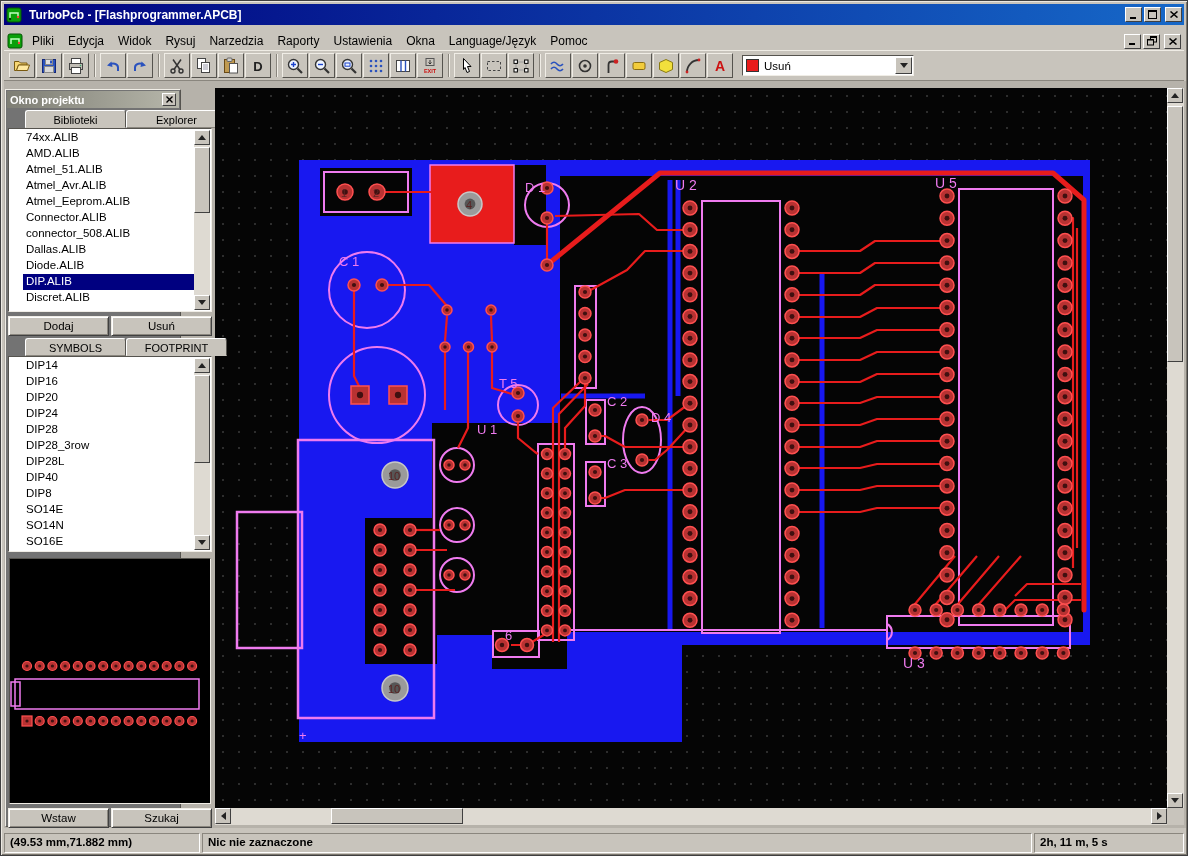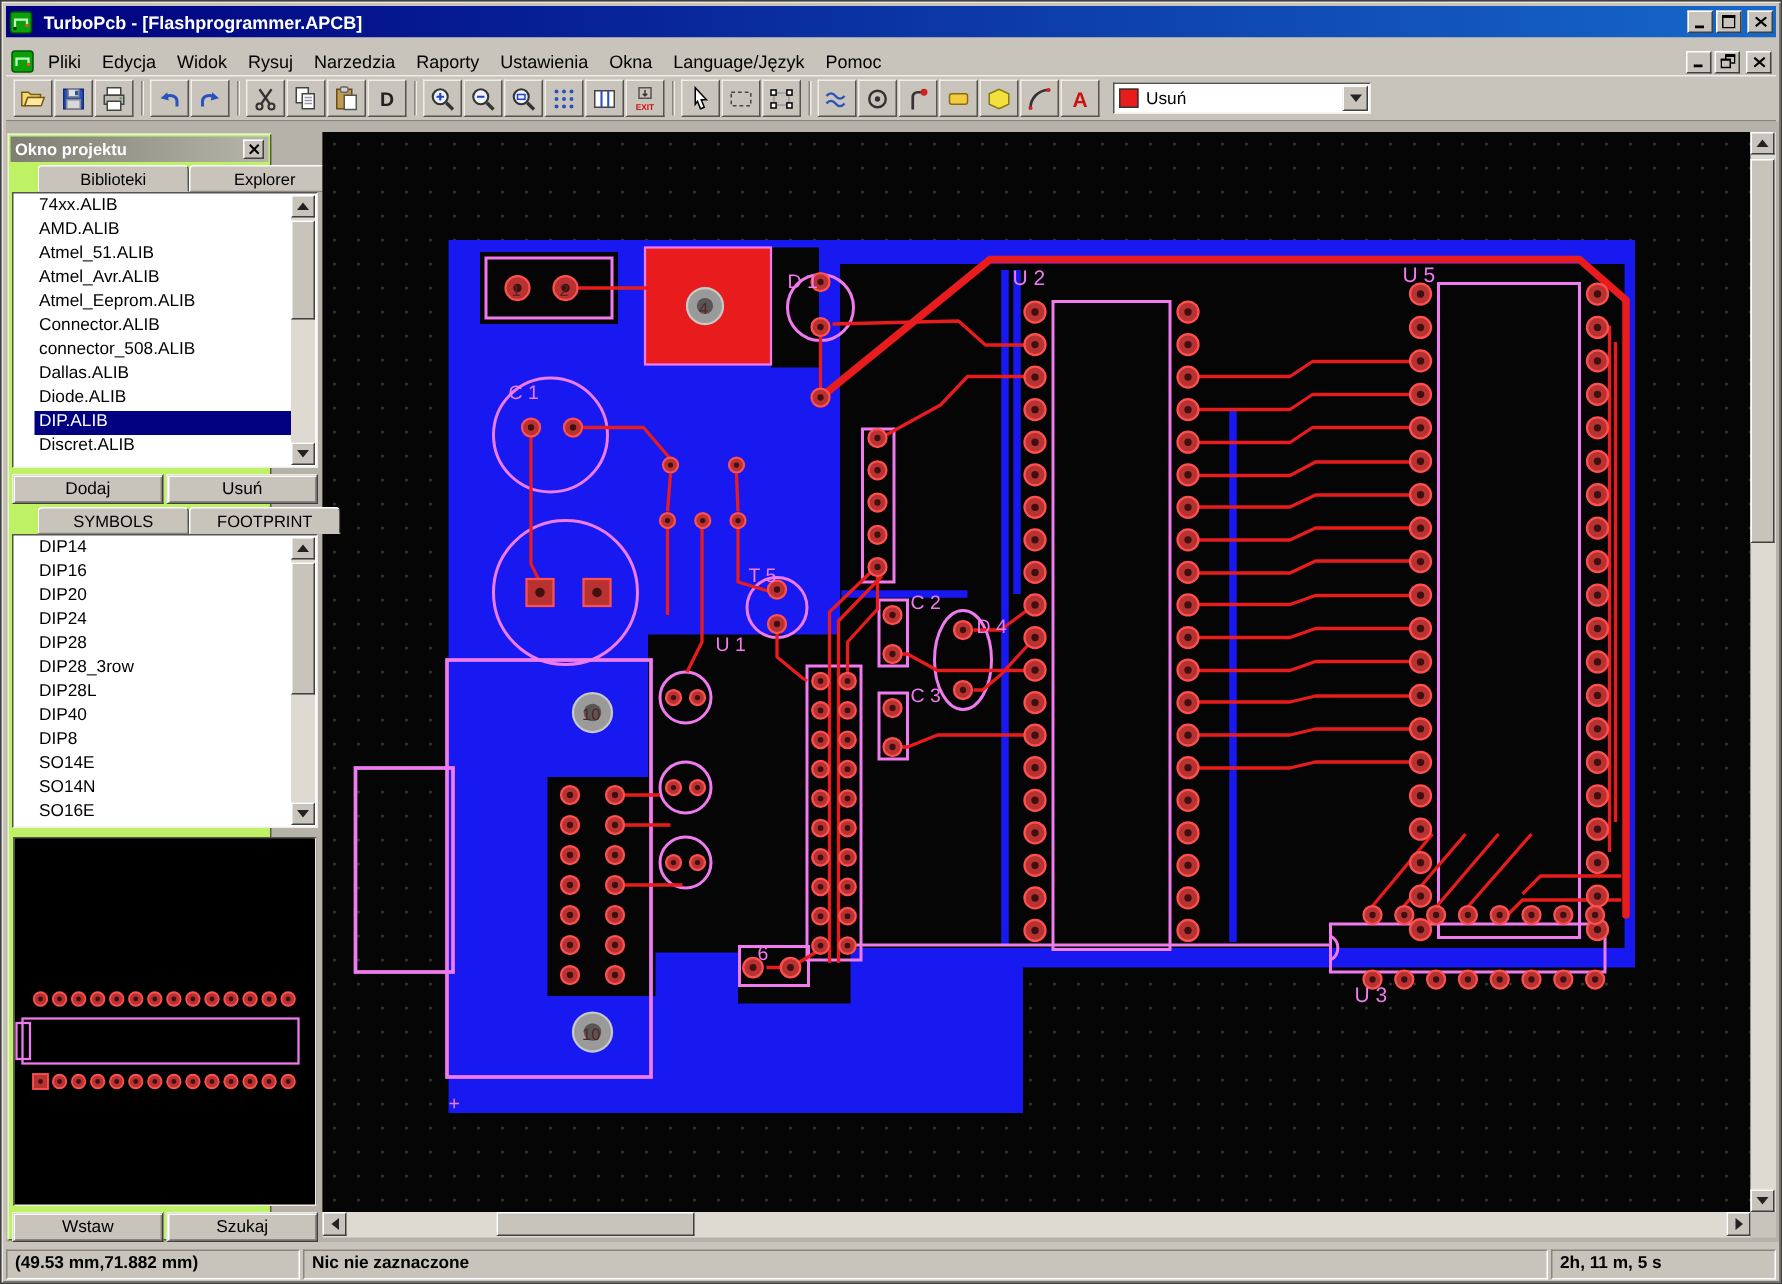--- a/index.html
+++ b/index.html
@@ -31,21 +31,21 @@
   .layer-label{font-size:11.5px;margin-left:5px;flex:1;}
   .combo-arrow{width:17px;height:17px;background:#c8c4bc;border:1px solid;border-color:#fff #404040 #404040 #fff;
     display:flex;align-items:center;justify-content:center;margin-right:1px;}
   .tri-down{width:0;height:0;border:4px solid transparent;border-top:5px solid #222;margin-top:4px;}
   .tri-up{width:0;height:0;border:4px solid transparent;border-bottom:5px solid #222;margin-bottom:4px;}
   .tri-left{width:0;height:0;border:4px solid transparent;border-right:5px solid #222;margin-right:4px;}
   .tri-right{width:0;height:0;border:4px solid transparent;border-left:5px solid #222;margin-left:4px;}
   
   .main{position:absolute;left:3px;top:80px;width:1182px;height:747px;background:#b6b2aa;}
   
-  .panel{position:absolute;left:1px;top:8px;width:176px;height:738px;background:#bef264;
+  .panel{position:absolute;left:1px;top:8px;width:176px;height:738px;background:#737373;
     border:1px solid;border-color:#f0ede6 #55534e #55534e #f0ede6;}
   .panel-header{position:absolute;left:1px;top:1px;right:1px;height:17px;
     background:linear-gradient(90deg,#7e7e74,#b6b6aa);display:flex;align-items:center;padding:0 3px;}
   .panel-header span.ttl{color:#fff;font-size:11px;font-weight:bold;flex:1;}
   .panel-close{width:14px;height:13px;background:#c8c4bc;border:1px solid;border-color:#fff #404040 #404040 #fff;
     display:flex;align-items:center;justify-content:center;}
   .tab-row{position:absolute;left:3px;width:202px;height:18px;display:flex;margin-left:16px;}
   .tab{flex:1;text-align:center;font-size:11px;padding-top:3px;background:#c8c4bc;
     border:1px solid;border-color:#fff #55534e #8a867e #fff;border-radius:3px 3px 0 0;cursor:default;}
   .tab.active{border-bottom-color:#c8c4bc;font-weight:normal;position:relative;z-index:2;}

